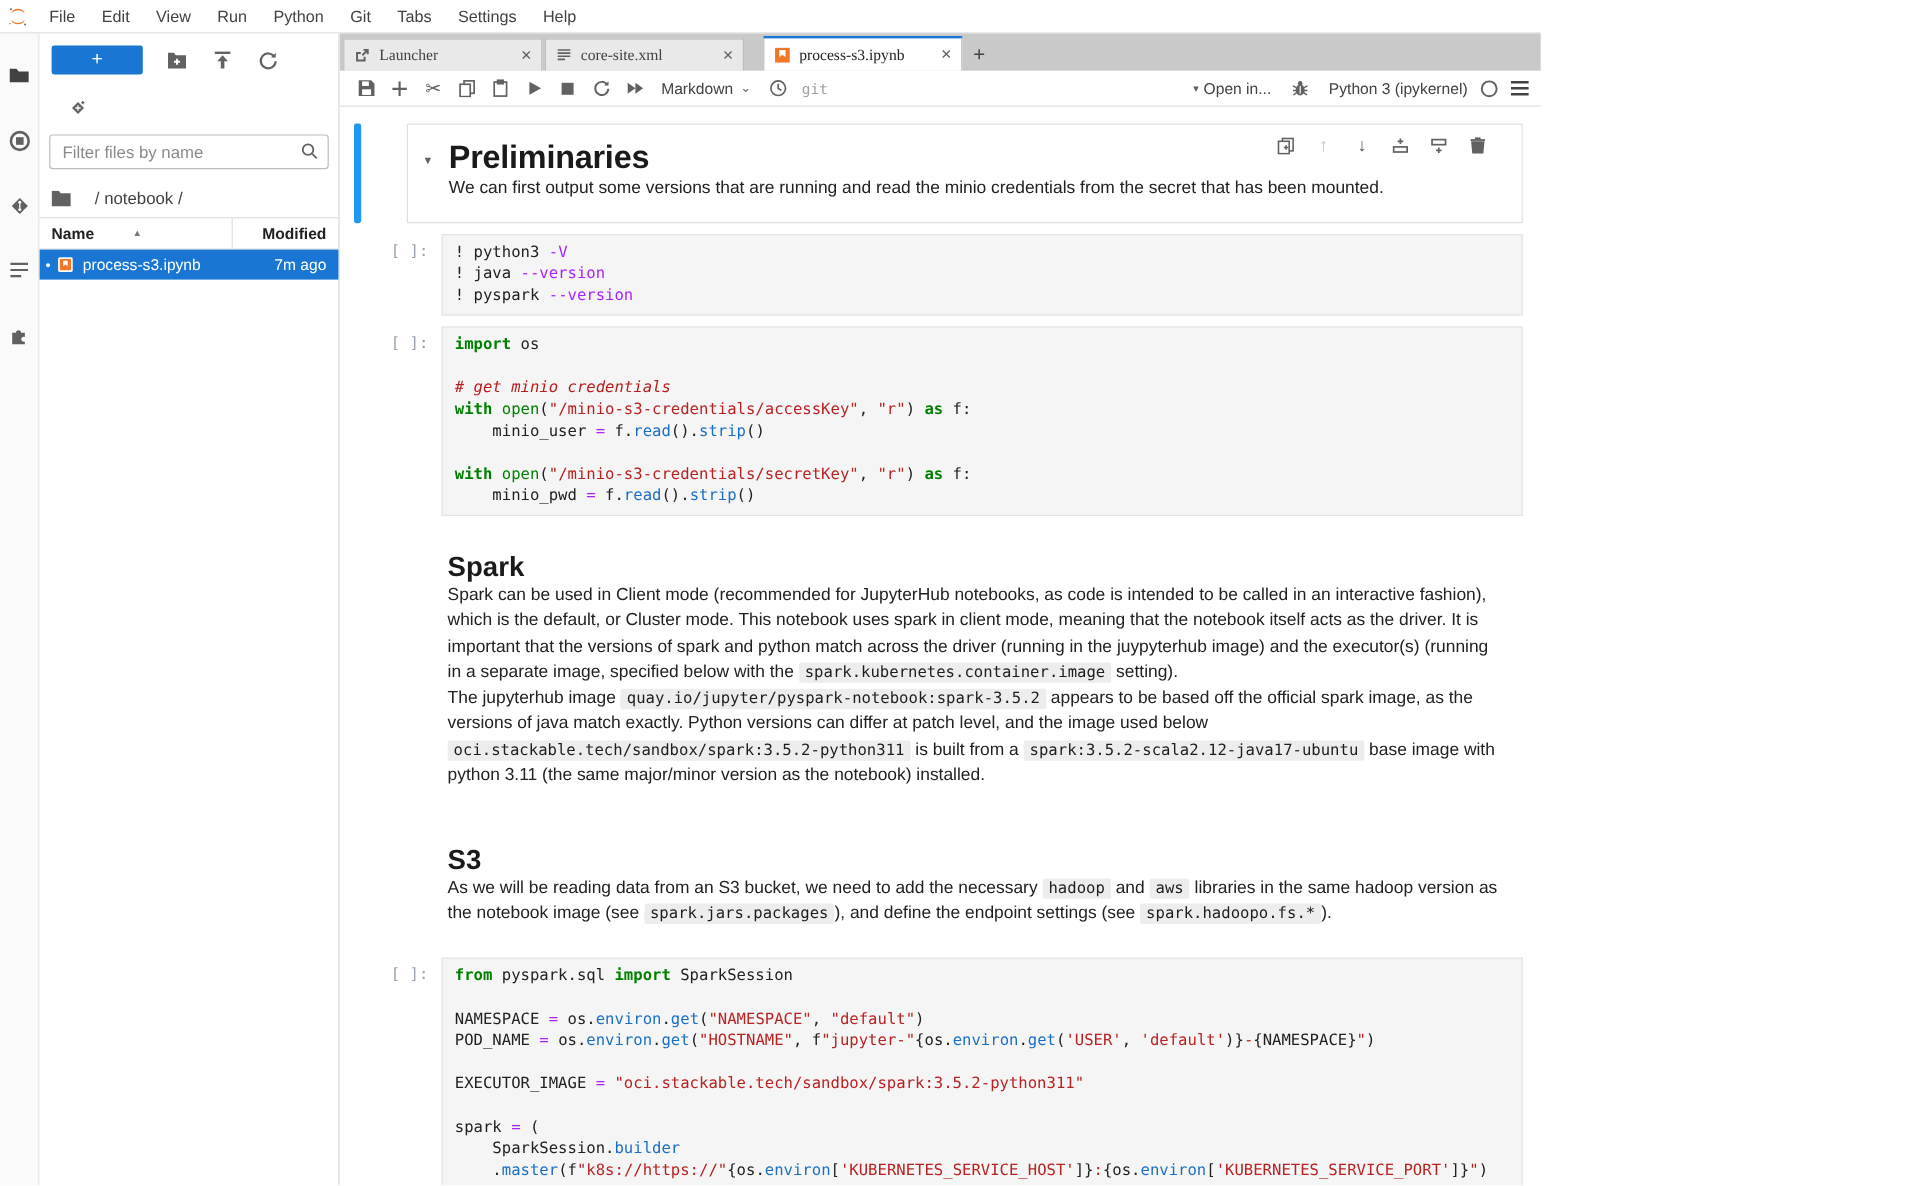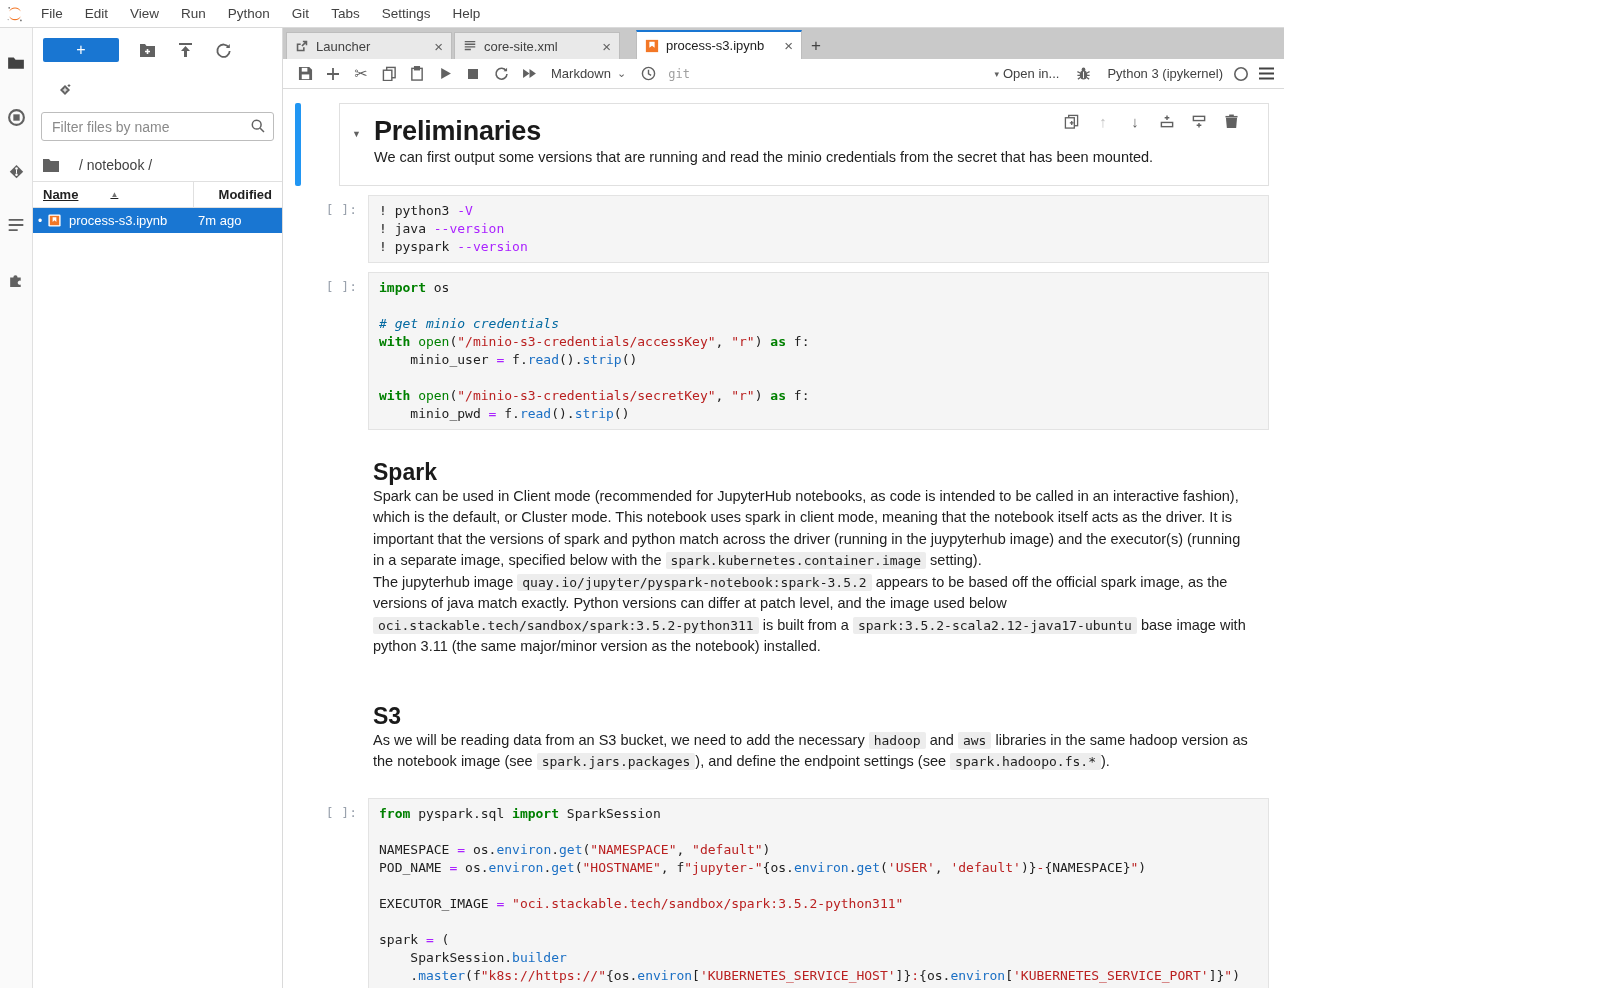--- a/index.html
+++ b/index.html
@@ -26,35 +26,35 @@
   .fb-toolbar { display:flex; align-items:center; padding:10px 8px 6px 10px; gap:18px; }
   .new-btn { width:76px; height:24px; background:#1976d2; border:none; border-radius:2px; color:#fff; font-size:16px; line-height:22px; cursor:pointer; }
   .fb-ticon { display:flex; align-items:center; justify-content:center; width:20px; height:20px; }
   .fb-gitrow { padding:14px 0 4px 24px; }
   .filter-wrap { margin:10px 8px 8px 8px; position:relative; }
   .filter-input { width:100%; height:29px; border:1px solid #bdbdbd; border-radius:3px; padding:0 30px 0 10px; font-size:14px; color:#424242; font-family:"Liberation Sans",sans-serif; background:#fff; }
   .filter-input::placeholder { color:#8a8a8a; }
   .filter-search { position:absolute; right:8px; top:6px; }
   .breadcrumb { display:flex; align-items:center; gap:20px; padding:8px 0 8px 10px; font-size:14px; color:#424242; }
   .fb-head { display:flex; border-top:1px solid #e0e0e0; border-bottom:1px solid #e0e0e0; font-weight:bold; font-size:13px; color:#212121; }
-  .fb-head .col-name { flex:1; padding:5px 4px 5px 10px; display:flex; align-items:center; gap:32px; border-right:1px solid #e0e0e0;text-decoration:underline; }
+  .fb-head .col-name { flex:1; padding:5px 4px 5px 10px; display:flex; align-items:center; gap:32px; border-right:1px solid #e0e0e0; }
   .fb-head .col-mod { width:88px; padding:5px 10px 5px 4px; text-align:right; }
   .sort-caret { font-size:8px; color:#757575; }
   .fb-row { display:flex; align-items:center; height:25px; background:#1976d2; color:#fff; cursor:pointer; }
   .fb-row .dot { width:14px; text-align:center; font-size:12px; }
   .fb-row .fname { flex:1; display:flex; align-items:center; gap:7px; }
-  .fb-row .fmod { width:84px; text-align:left; padding-right:10px; font-size:13px; }
+  .fb-row .fmod { width:84px; text-align:right; padding-right:10px; font-size:13px; }
 
   
   .main { flex:1; display:flex; flex-direction:column; min-width:0; }
   .tabbar { height:31px; background:#c9c9c9; display:flex; align-items:flex-end; padding-left:3px; }
   .tab { width:166px; height:27px; background:#e9e9e9; border:1px solid #bdbdbd; border-bottom:none; display:flex; align-items:center; padding:0 8px; gap:7px; font-size:13px; color:#424242; cursor:pointer; }
   .tab + .tab { margin-left:2px; }
   .tab.active { background:#fff; color:#212121; border-top:2px solid #1976d2; height:29px; margin-left:16px; }
-  .tab .tlabel { flex:1; white-space:nowrap; overflow:hidden; }
+  .tab .tlabel { flex:1; white-space:nowrap; overflow:hidden;font-family:Liberation Serif, serif; }
   .tab .tclose { color:#616161; font-size:15px; line-height:1; cursor:pointer; }
   .tab-add { width:28px; height:27px; display:flex; align-items:center; justify-content:center; font-size:17px; color:#424242; cursor:pointer; }
 
   
   .nbtb { height:30px; background:#fff; border-bottom:1px solid #dadada; display:flex; align-items:center; padding:0 10px 0 8px; }
   .nbtb .tbtn { width:28px; height:24px; display:flex; align-items:center; justify-content:center; cursor:pointer; color:#616161; }
   .nbtb .glyph { font-size:13px; color:#616161; }
   .celltype { display:flex; align-items:center; gap:6px; font-size:13px; color:#424242; padding:0 8px; cursor:pointer; }
   .git-label { font-size:12px; color:#a0a0a0; font-family:"DejaVu Sans Mono",monospace; padding:0 6px; }
   .nbtb-right { margin-left:auto; display:flex; align-items:center; gap:10px; }
@@ -75,21 +75,21 @@
   .cell.selected .mdbox { border:1px solid #e0e0e0; background:#fff; }
   .md-arrow { position:absolute; left:12px; top:25px; font-size:9px; color:#616161; cursor:pointer; }
   .mdbox h1 { font-size:27px; font-weight:600; color:#1a1a1a; letter-spacing:-0.2px; }
   .mdbox h2 { font-size:23px; font-weight:600; color:#1a1a1a; margin-top:8px; }
   .mdbox p { font-size:14.5px; line-height:21.5px; color:#212121; max-width:1215px; }
   .ilcode { font-family:"DejaVu Sans Mono",monospace; font-size:13px; background:#ededed; padding:1px 5px; border-radius:2px; color:#1d1d1d; white-space:nowrap;text-align:right; }
 
   .tk-k { color:#008000; font-weight:bold; }
   .tk-b { color:#008000; }
   .tk-s { color:#ba2121; }
-  .tk-c { color:#0369a1; font-style:italic; }
+  .tk-c { color:#b91c1c; font-style:italic; }
   .tk-o { color:#aa22ff; }
   .tk-p { color:#1a6fc4; }
   .tk-t { color:#212121; }
 
   
   .cell-toolbar { position:absolute; top:8px; right:28px; display:flex; gap:14px; align-items:center; background:#fff; }
   .cell-toolbar .ctbtn { width:18px; height:18px; display:flex; align-items:center; justify-content:center; cursor:pointer; color:#616161; font-size:15px; }
   .cell-toolbar .disabled { color:#c3c3c3; }
 
   svg { display:block; }

